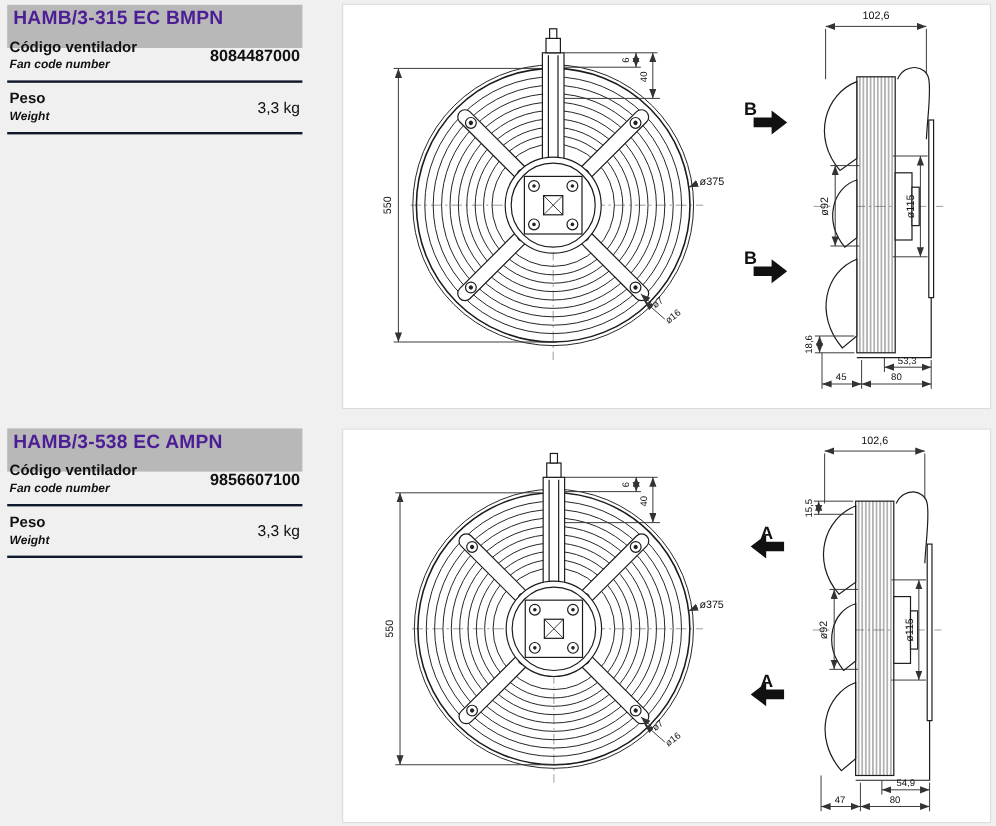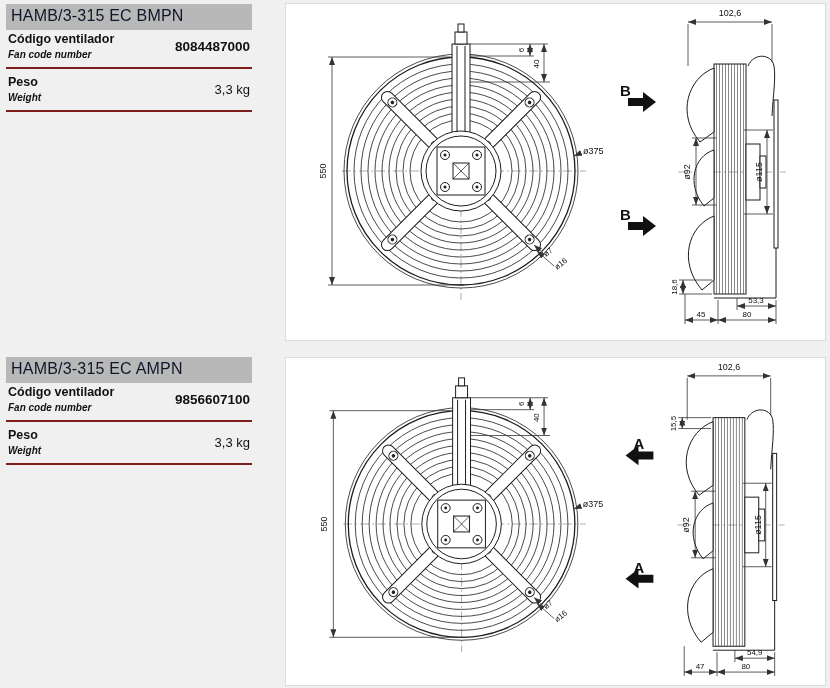--- a/index.html
+++ b/index.html
@@ -2,29 +2,29 @@
 <html><head>
 <meta charset="utf-8">
 <style>
   html,body{margin:0;padding:0}
   body{
     width:830px;height:688px;position:relative;overflow:hidden;
     background:#f0f0f0;color:#111;
     font-family:"Liberation Sans",sans-serif;
   }
   .titlebar{
-    position:absolute;left:6px;width:246px;height:26px;
-    background:#b8b8b8;color:#0f172a;
-    font-size:16px;font-weight:normal;line-height:23px;
+    position:absolute;left:6px;width:246px;height:36px;
+    background:#b8b8b8;color:#4c1d95;
+    font-size:16px;font-weight:bold;line-height:23px;
     padding-left:5px;box-sizing:border-box;letter-spacing:.2px;
     white-space:nowrap;
   }
   .specs{position:absolute;left:6px;width:246px}
   .spec-row{
-    height:33px;border-bottom:2px solid #7f1d1d;
+    height:33px;border-bottom:2px solid #0f172a;
     display:flex;align-items:center;justify-content:space-between;
     padding:4px 2px;box-sizing:content-box;
   }
   .lab .es{font-size:12.5px;font-weight:bold;line-height:15px}
   .lab .en{font-size:10px;font-weight:bold;font-style:italic;line-height:15px}
   .val{font-size:13.5px;font-weight:bold}
   .val.normal{font-weight:normal;font-size:13px}
   .panel{
     position:absolute;left:285px;width:541px;background:#fff;
     border:1px solid #dcdcdc;box-sizing:border-box;
@@ -206,21 +206,21 @@
   </g>
   <g class="flow">
     <text x="334" y="92">B</text>
     <polygon points="342,94 357,94 357,88 370,98 357,108 357,102 342,102"></polygon>
     <text x="334" y="216">B</text>
     <polygon points="342,218 357,218 357,212 370,222 357,232 357,226 342,226"></polygon>
   </g>
 </svg>
 </div>
 
-<div class="titlebar" style="top:357px">HAMB/3-315 EC AMPN</div>
+<div class="titlebar" style="top:357px">HAMB/3-538 EC AMPN</div>
 
 <div class="specs" style="top:379px">
   <div class="spec-row">
     <div class="lab">
       <div class="es">Código ventilador</div>
       <div class="en">Fan code number</div>
     </div>
     <div class="val">9856607100</div>
   </div>
   <div class="spec-row">

